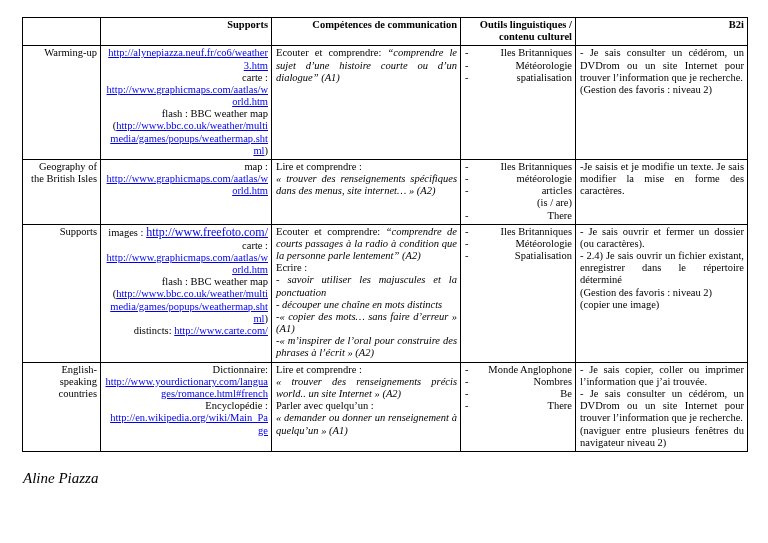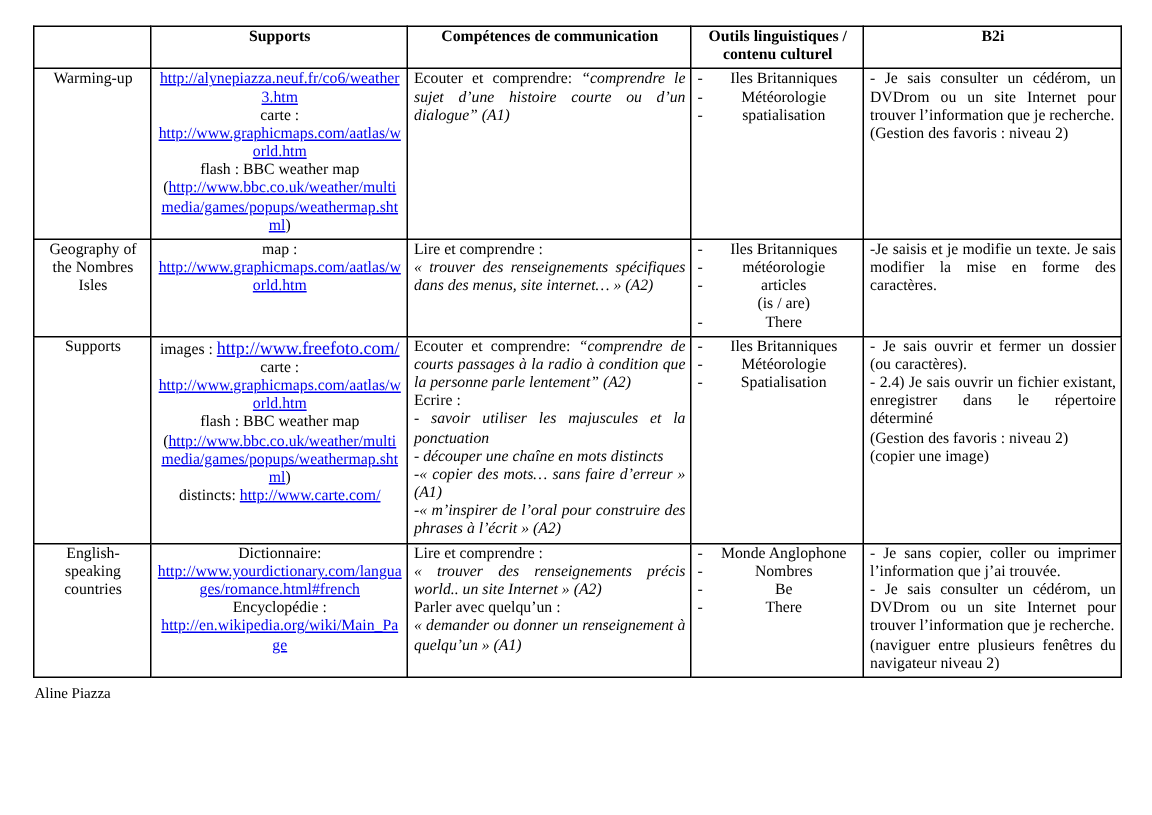--- a/index.html
+++ b/index.html
@@ -14,36 +14,37 @@
     border-collapse: collapse;
     table-layout: fixed;
     width: 725px;
     font-size: 10.5px;
     line-height: 1.16;
   }
   th, td {
     border: 1px solid #000;
     vertical-align: top;
     padding: 1px 3px 2px 4px;
-    text-align: center;
+    text-align: right;
     font-weight: normal;
     overflow: hidden;
   }
   thead th { font-weight: bold; }
   a.link { color: #0000ee; text-decoration: underline; word-break: break-all; cursor: pointer; }
   a.link.big { font-size: 12px; text-decoration: underline; }
   .it { font-style: italic; }
   td.competences-cell, td.b2i-cell { text-align: justify; }
   .outil-line { position: relative; padding-left: 8px; }
   .outil-line .dash { position: absolute; left: 0; top: 0; }
   .b2i-par, .line { min-height: 12px; }
   .footer {
-    margin-top: 5px;
-    font-size: 10px;
+    margin-top: 18px;
+    font-size: 15px;
     padding-left: 1px;
+    font-style: italic;
   }
 </style>
 </head>
 <body>
 
 <div class="page">
   <table class="doc-table">
     <colgroup>
       <col style="width:78px">
       <col style="width:171px">
@@ -77,21 +78,21 @@
             <div class="outil-line"><span class="dash">-</span><span>Iles Britanniques</span></div>
             <div class="outil-line"><span class="dash">-</span><span>Météorologie</span></div>
             <div class="outil-line"><span class="dash">-</span><span>spatialisation</span></div>
           </td>
           <td class="b2i-cell">
             <div class="b2i-par">- Je sais consulter un cédérom, un DVDrom ou un site Internet pour trouver l’information que je recherche.</div>
             <div class="b2i-par">(Gestion des favoris : niveau 2)</div>
           </td>
         </tr>
         <tr>
-          <td class="label-cell"><span>Geography of the Nombres Isles</span></td>
+          <td class="label-cell"><span>Geography of the British Isles</span></td>
           <td class="supports-cell">
             <div class="line"><span>map :</span></div>
             <div class="line"><a class="link" href="#">http://www.graphicmaps.com/aatlas/world.htm</a></div>
           </td>
           <td class="competences-cell">
             <div class="line"><span>Lire et comprendre :</span></div>
             <div class="line"><span class="it">« trouver des renseignements spécifiques dans des menus, site internet… » (A2)</span></div>
           </td>
           <td class="outils-cell">
             <div class="outil-line"><span class="dash">-</span><span>Iles Britanniques</span></div>
@@ -148,21 +149,21 @@
             <div class="line"><span>Parler avec quelqu’un :</span></div>
             <div class="line"><span class="it">« demander ou donner un renseignement à quelqu’un » (A1)</span></div>
           </td>
           <td class="outils-cell">
             <div class="outil-line"><span class="dash">-</span><span>Monde Anglophone</span></div>
             <div class="outil-line"><span class="dash">-</span><span>Nombres</span></div>
             <div class="outil-line"><span class="dash">-</span><span>Be</span></div>
             <div class="outil-line"><span class="dash">-</span><span>There</span></div>
           </td>
           <td class="b2i-cell">
-            <div class="b2i-par">- Je sans copier, coller ou imprimer l’information que j’ai trouvée.</div>
+            <div class="b2i-par">- Je sais copier, coller ou imprimer l’information que j’ai trouvée.</div>
             <div class="b2i-par">- Je sais consulter un cédérom, un DVDrom ou un site Internet pour trouver l’information que je recherche.</div>
             <div class="b2i-par">(naviguer entre plusieurs fenêtres du navigateur niveau 2)</div>
           </td>
         </tr>
       </tbody>
   </table>
   <div class="footer">Aline Piazza</div>
 </div>
 
 </body></html>

